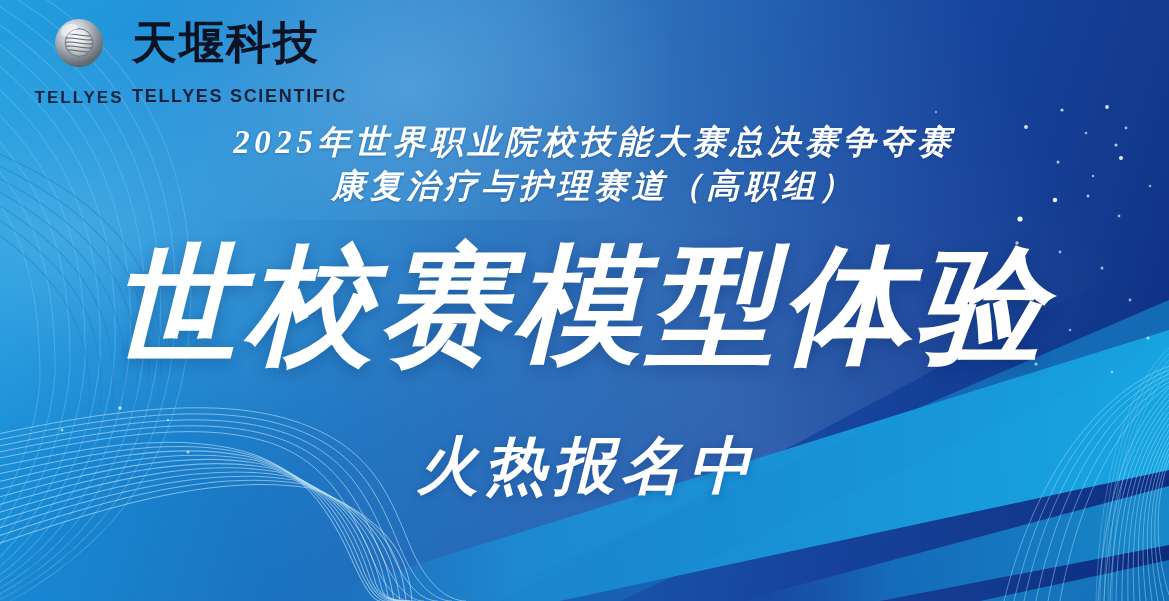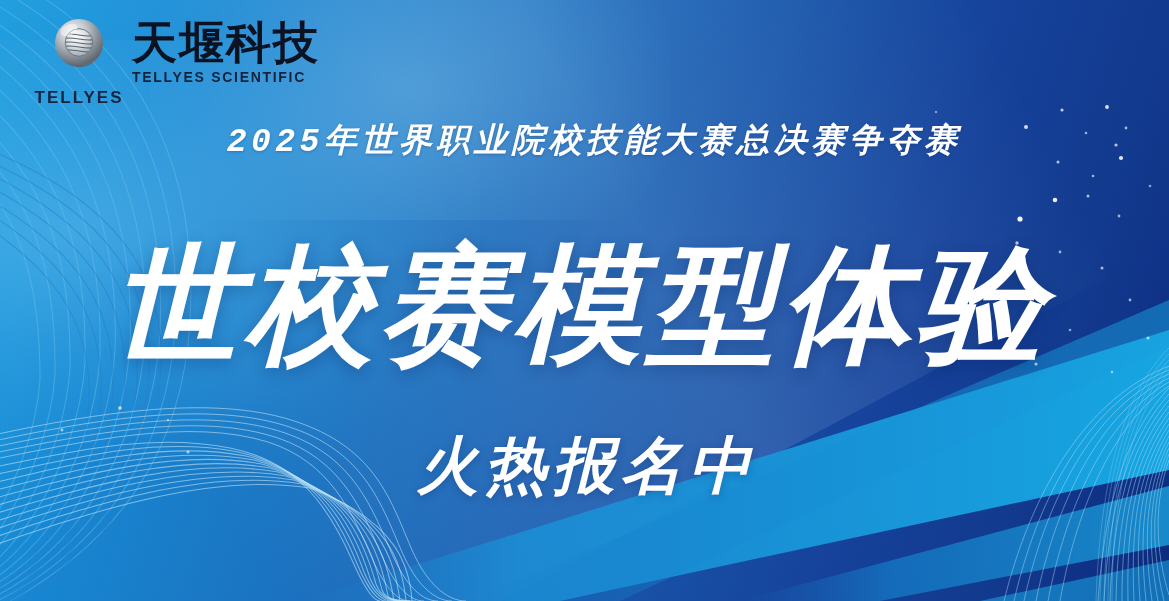--- a/index.html
+++ b/index.html
@@ -108,44 +108,44 @@
   .logo-cn {
     font-size: 45px;
     font-weight: bold;
     color: #0b1222;
     letter-spacing: 2px;
     line-height: 1.02;
     font-family: "Liberation Sans", "DejaVu Sans", sans-serif;
     white-space: nowrap;
   }
   .logo-en {
-    font-size: 14px;
+    font-size: 18px;
     font-weight: bold;
     color: #14223c;
     letter-spacing: 1.7px;
-    margin-top: 3px;
+    margin-top: 20px;
     white-space: nowrap;
   }
 
   .subtitle-block {
     position: absolute;
     left: 0; right: 0;
     top: 121px;
     text-align: center;
   }
   .subtitle-line {
     color: #ffffff;
     font-size: 33px;
     font-weight: bold;
     font-style: italic;
     letter-spacing: 4.5px;
     line-height: 1.32;
     white-space: nowrap;
     text-shadow: 0 1px 3px rgba(0,32,90,0.28);
-    font-family: Liberation Mono, monospace;
+    font-family: Liberation Serif, serif;
     padding-left: 19px;
   }
 
   .headline {
     position: absolute;
     left: 0; right: 8px;
     top: 236px;
     text-align: center;
     color: #ffffff;
     font-size: 128px;
@@ -382,19 +382,20 @@
       <div class="logo-word">TELLYES</div>
     </div>
     <div class="logo-text-wrap">
       <div class="logo-cn">天堰科技</div>
       <div class="logo-en">TELLYES SCIENTIFIC</div>
     </div>
   </div>
 
   <div class="subtitle-block">
     <div class="subtitle-line">2025年世界职业院校技能大赛总决赛争夺赛</div>
+    <div class="subtitle-line">康复治疗与护理赛道（高职组）</div>
   </div>
 
   <div class="headline">世校赛模型体验</div>
 
   <div class="cta">火热报名中</div>
 
 </div>
 
 </body></html>

